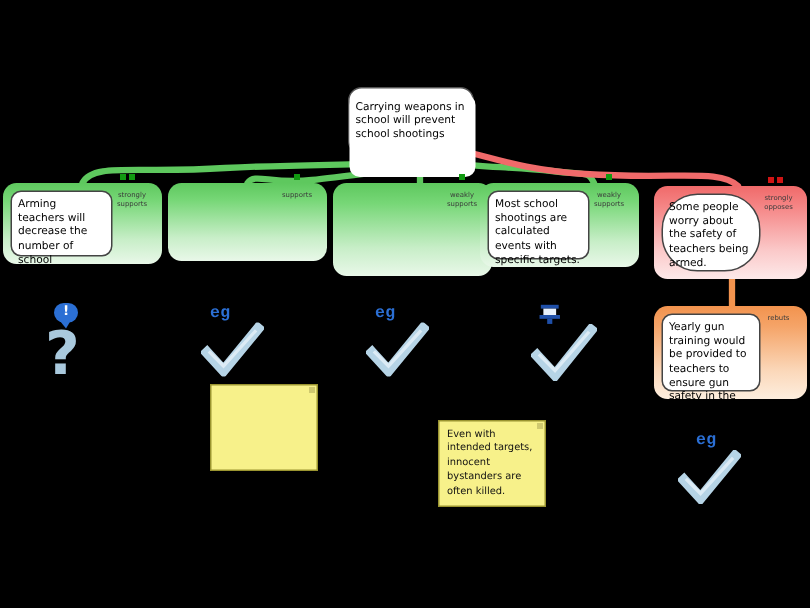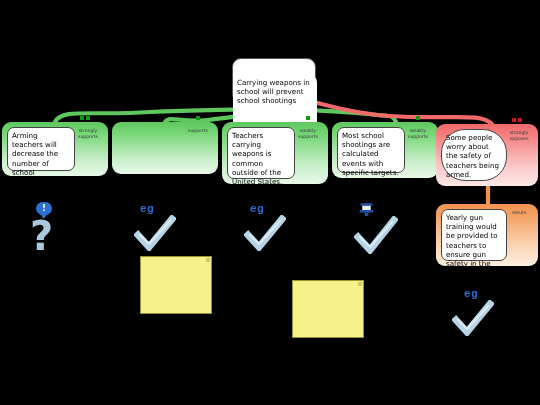--- a/index.html
+++ b/index.html
@@ -56,42 +56,41 @@
     </g>
     <g fill="none" stroke="#f06a6a" stroke-width="4.2" stroke-linecap="round">
       <path d="M292 101 C 312 96, 330 112, 390 116 C 450 120, 480 112, 492 124"></path>
     </g>
     <g fill="none" stroke="#f2934e" stroke-width="4.2" stroke-linecap="round">
       <path d="M488 186 L 488 204"></path>
     </g>
   </svg>
 
   <div class="node" id="root-node" style="left:232px;top:58px;width:84px;height:45px;background:#fff;border:1px solid #555;">
-    <div class="inner" style="left:0;top:16px;width:84px;height:55px;border:none;">Carrying weapons in school will prevent school shootings</div>
+    <div class="inner" style="left:0;top:4px;width:84px;height:55px;border:none;">Carrying weapons in school will prevent school shootings</div>
   </div>
 
   <div class="node green" style="left:2px;top:122px;width:106px;height:54px;">
     <div class="inner" style="width:68px;height:44px;">Arming teachers will decrease the number of school shootings.</div>
     <div class="reltext">strongly supports</div>
     <div class="badge g" style="left:78px;top:-6px;"></div>
     <div class="badge g" style="left:84px;top:-6px;"></div>
   </div>
 
   <div class="node green" style="left:112px;top:122px;width:106px;height:52px;">
     <div class="reltext">supports</div>
     <div class="badge g" style="left:84px;top:-6px;"></div>
   </div>
 
   <div class="node green" style="left:222px;top:122px;width:106px;height:62px;">
-    <div class="inner" style="width:68px;height:52px;">Teachers carrying weapons is common outside of the United States.</div>
     <div class="reltext">weakly supports</div>
     <div class="badge g" style="left:84px;top:-6px;"></div>
   </div>
 
-  <div class="node green" style="left:332px;top:122px;width:106px;height:56px;">
+  <div class="node green" style="left:320px;top:122px;width:106px;height:56px;">
     <div class="inner" style="width:68px;height:46px;">Most school shootings are calculated events with specific targets.</div>
     <div class="reltext">weakly supports</div>
     <div class="badge g" style="left:84px;top:-6px;"></div>
   </div>
 
   <div class="node red" style="left:436px;top:124px;width:102px;height:62px;">
     <div class="inner" style="width:66px;height:52px;border-radius:24px;">Some people worry about the safety of teachers being armed.</div>
     <div class="reltext" style="width:32px;">strongly opposes</div>
     <div class="badge r" style="left:76px;top:-6px;"></div>
     <div class="badge r" style="left:82px;top:-6px;"></div>
@@ -101,20 +100,21 @@
     <div class="inner" style="width:66px;height:52px;">Yearly gun training would be provided to teachers to ensure gun safety in the classroom.</div>
     <div class="reltext" style="width:32px;">rebuts</div>
   </div>
 
   <div class="sticky" style="left:140px;top:256px;width:72px;height:58px;">
     <div class="fold"></div>
   </div>
 
   <div class="sticky" style="left:292px;top:280px;width:72px;height:58px;">
     <div class="fold"></div>
+    <span>Even with intended targets, innocent bystanders are often killed.</span>
   </div>
 
   <div class="iconset" style="left:28px;top:202px;width:44px;height:58px;">
     <div class="bubble" style="left:8px;top:0;">
       <span>!</span>
     </div>
     <div class="qmark" style="left:2px;top:14px;">?</div>
   </div>
 
   <div class="iconset" style="left:134px;top:203px;width:44px;height:50px;">

